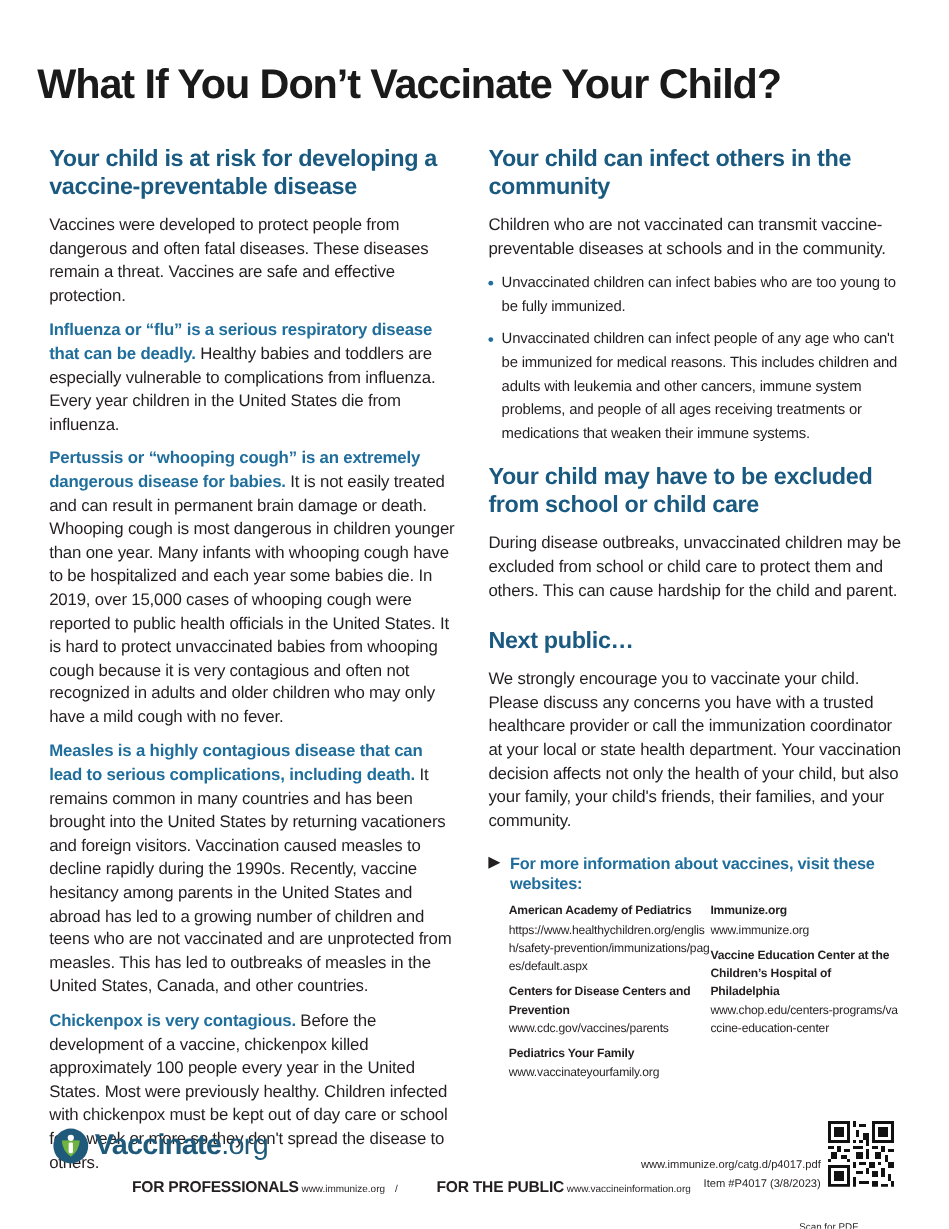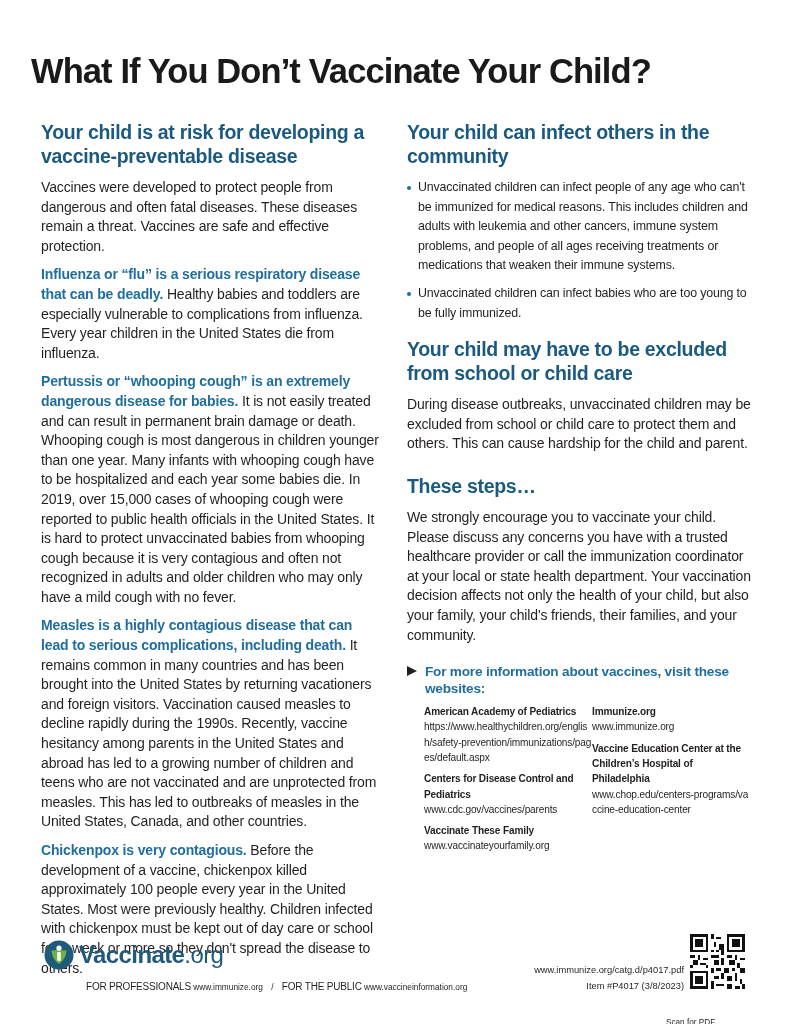--- a/index.html
+++ b/index.html
@@ -57,21 +57,21 @@
   }
   .logo-mark { width: 30px; height: 30px; }
   .logo-text {
     font-size: 24px; font-weight: bold; color: #1f5a7a; margin-left: 5px; letter-spacing: -0.6px;
   }
   .logo-text .dotorg { font-weight: normal; color: #1f5a7a; }
 
   .footer-links {
     position: absolute; left: 86px; top: 981px; font-size: 8.3px; color: #231f20; white-space: nowrap;
   }
-  .footer-links .lbl { font-weight: normal; font-size: 10px; letter-spacing: -0.2px; }
+  .footer-links .lbl { font-weight: bold; font-size: 13px; letter-spacing: -0.2px; margin-left: 24px; }
   .footer-links .sep { margin: 0 6px; }
 
   .item-info {
     position: absolute; right: 107px; top: 962px; text-align: right;
     font-size: 9.3px; line-height: 16px; color: #231f20;
   }
   .qr { position: absolute; left: 690px; top: 934px; width: 55px; height: 55px; }
   .qr-label { position: absolute; left: 666px; top: 994px; font-size: 8.2px; color: #231f20; white-space: nowrap; margin-top: 24px; }
 </style>
 </head>
@@ -92,48 +92,49 @@
   <p class="body">
     <span class="lead">Measles is a highly contagious disease that can lead to serious complications, including death.</span><span> It remains common in many countries and has been brought into the United States by returning vacationers and foreign visitors. Vaccination caused measles to decline rapidly during the 1990s. Recently, vaccine hesitancy among parents in the United States and abroad has led to a growing number of children and teens who are not vaccinated and are unprotected from measles. This has led to outbreaks of measles in the United States, Canada, and other countries.</span>
   </p>
   <p class="body">
     <span class="lead">Chickenpox is very contagious.</span><span> Before the development of a vaccine, chickenpox killed approximately 100 people every year in the United States. Most were previously healthy. Children infected with chickenpox must be kept out of day care or school for a week or more so they don't spread the disease to others.</span>
   </p>
 </div>
 
 <div class="col col-right">
   <h2 class="sec">Your child can infect others in the community</h2>
+  <p class="body">Children who are not vaccinated can transmit vaccine-preventable diseases at schools and in the community.</p>
   <ul class="bullets">
+    <li><span class="dot"></span><span>Unvaccinated children can infect babies who are too young to be fully immunized.</span></li>
     <li><span class="dot"></span><span>Unvaccinated children can infect people of any age who can't be immunized for medical reasons. This includes children and adults with leukemia and other cancers, immune system problems, and people of all ages receiving treatments or medications that weaken their immune systems.</span></li>
-    <li><span class="dot"></span><span>Unvaccinated children can infect babies who are too young to be fully immunized.</span></li>
   </ul>
 
   <h2 class="sec" style="">Your child may have to be excluded from school or child care</h2>
   <p class="body">During disease outbreaks, unvaccinated children may be excluded from school or child care to protect them and others. This can cause hardship for the child and parent.</p>
 
-  <h2 class="sec" style="margin-top:20px;">These steps…</h2>
+  <h2 class="sec" style="margin-top:20px;">Next public…</h2>
   <p class="body">We strongly encourage you to vaccinate your child. Please discuss any concerns you have with a trusted healthcare provider or call the immunization coordinator at your local or state health department. Your vaccination decision affects not only the health of your child, but also your family, your child's friends, their families, and your community.</p>
 
   <div class="more-head">
     <span class="arrow"></span>
     <span>For more information about vaccines, visit these websites:</span>
   </div>
 
   <div class="sites">
     <div class="scol">
       <div class="site">
         <span class="sname">American Academy of Pediatrics</span>
         <span class="surl">https://www.healthychildren.org/english/safety-prevention/immunizations/pages/default.aspx</span>
       </div>
       <div class="site">
-        <span class="sname">Centers for Disease Control and Pediatrics</span>
+        <span class="sname">Centers for Disease Centers and Prevention</span>
         <span class="surl">www.cdc.gov/vaccines/parents</span>
       </div>
       <div class="site">
-        <span class="sname">Vaccinate These Family</span>
+        <span class="sname">Pediatrics Your Family</span>
         <span class="surl">www.vaccinateyourfamily.org</span>
       </div>
     </div>
     <div class="scol">
       <div class="site">
         <span class="sname">Immunize.org</span>
         <span class="surl">www.immunize.org</span>
       </div>
       <div class="site">
         <span class="sname">Vaccine Education Center at the Children’s Hospital of Philadelphia</span>

